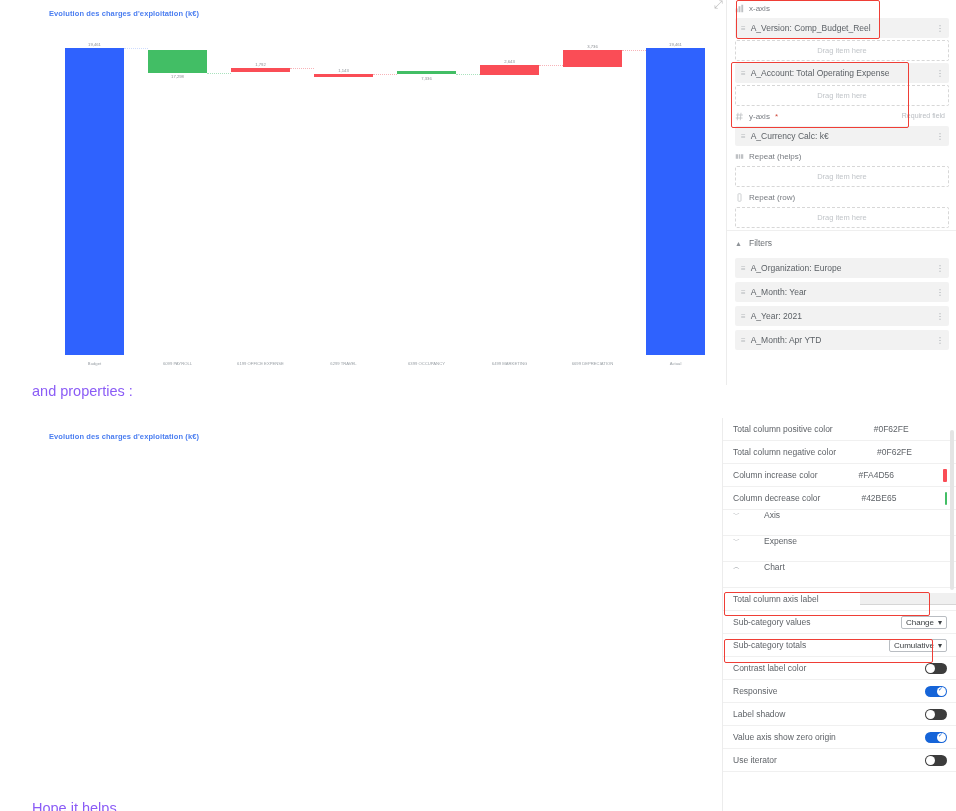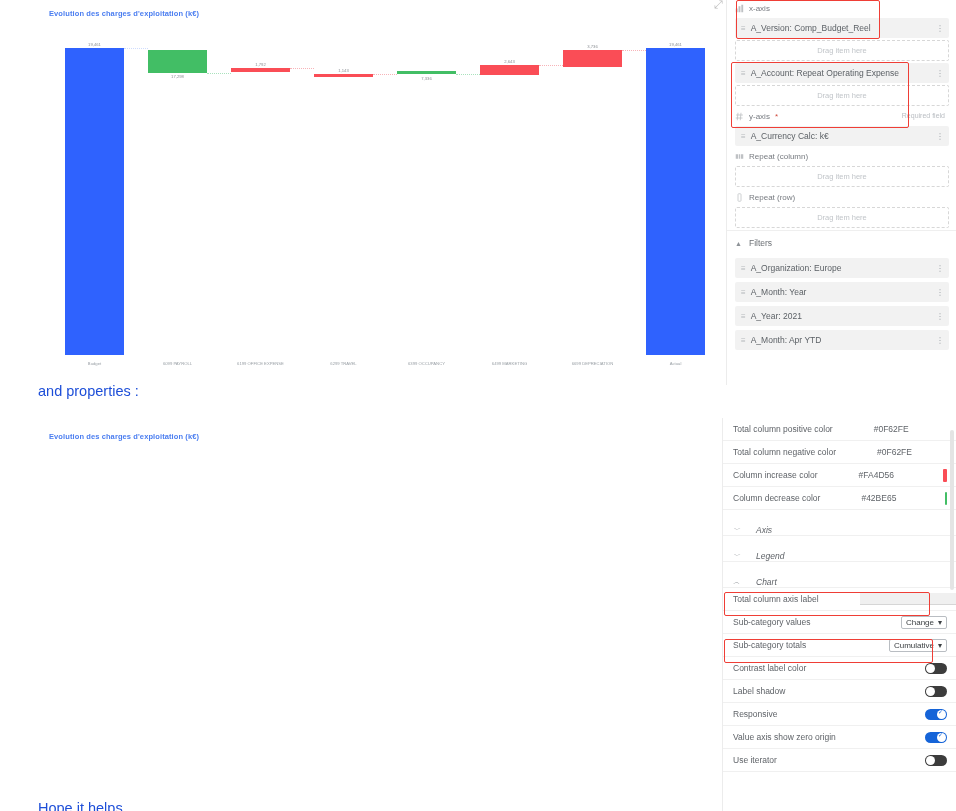--- a/index.html
+++ b/index.html
@@ -70,37 +70,37 @@
   }
   .prop-row{
     display:flex;align-items:center;height:22px;padding:0 10px;
     border-bottom:1px solid #f0f0f0;
     gap:41px;
   }
   .prop-row .lbl{flex:1;white-space:nowrap;}
   .prop-row .hex{color:#5f6368;margin-right:8px;font-size:8.5px;}
   .swatch{width:13px;height:13px;border-radius:1px;}
   .prop-section{
-    display:flex;align-items:flex-end;gap:16px;height:25px;padding:0 10px;
-    border-bottom:1px solid #f0f0f0;color:#5f6368;font-size:8.5px;font-style:italic;
+    display:flex;align-items:flex-start;gap:24px;height:25px;padding:0 10px;
+    border-bottom:1px solid #f0f0f0;color:#5f6368;font-size:8.5px;
   }
   .toggle{width:22px;height:11px;border-radius:6px;background:#3c3c3c;position:relative;flex:0 0 22px;}
   .toggle .knob{position:absolute;top:1px;left:1px;width:9px;height:9px;border-radius:50%;background:#fff;}
   .toggle.on{background:#1564d8;}
   .toggle.on .knob{left:12px;}
   .toggle.on .knob::after{content:"✓";position:absolute;left:1px;top:-2px;font-size:6px;color:#1564d8;}
   .txtinput{
     flex:0 0 136px;height:11px;background:#f0f0f0;border:none;border-bottom:1px solid #d6d6d6;
   }
   .select{
     border:1px solid #b9bdc2;border-radius:2px;background:#fff;
     font-size:8px;color:#3c4043;padding:1px 4px;display:flex;align-items:center;gap:4px;
   }
 
-  .body-text{position:absolute;color:#1d4ed8;margin-left:6px;}
+  .body-text{position:absolute;color:#8b5cf6;}
   .arrow-ico{position:absolute;color:#bbb;font-size:11px;}
   .scrollbar{position:absolute;background:#e4e4e4;border-radius:3px;}
 </style>
 </head>
 <body>
 
 <div class="chart-card" id="chart-top" style="left:0;top:0;width:726px;height:378px;">
   <div class="chart-title" style="position:absolute;left:38px;top:9px;font-size:7.5px;">Evolution des charges d'exploitation (k€)</div>
   <div class="plot" id="plot-top" style="left:0;top:0;width:726px;height:378px;">
       <div class="bar total" style="left: 54.45px; top: 48px; width: 58.1px; height: 307px;"></div>
@@ -149,21 +149,21 @@
         <span>x-axis</span>
       </div>
       <div class="field-row">
         <span class="grip">≡</span>
         <span>A_Version: Comp_Budget_Reel</span>
         <span class="kebab">⋮</span>
       </div>
       <div class="dropzone">Drag item here</div>
       <div class="field-row">
         <span class="grip">≡</span>
-        <span>A_Account: Repeat Operating Expense</span>
+        <span>A_Account: Total Operating Expense</span>
         <span class="kebab">⋮</span>
       </div>
       <div class="dropzone">Drag item here</div>
       <div class="grp-head">
         <span class="ico"><svg viewBox="0 0 12 12">
             <path d="M4 1 L3 11 M8 1 L7 11 M1.5 4 H10.5 M1 8 H10" stroke="#8a8f94" stroke-width="1.1" fill="none"></path>
           </svg></span>
         <span>y-axis</span>
         <span class="req">*</span>
         <span class="req-txt">Required field</span>
@@ -172,21 +172,21 @@
         <span class="grip">≡</span>
         <span>A_Currency Calc: k€</span>
         <span class="kebab">⋮</span>
       </div>
       <div class="grp-head">
         <span class="ico"><svg viewBox="0 0 12 12">
             <rect x="1" y="3" width="3" height="6" fill="#8a8f94"></rect>
             <rect x="5" y="3" width="2" height="6" fill="#8a8f94"></rect>
             <rect x="8" y="3" width="3" height="6" fill="#8a8f94"></rect>
           </svg></span>
-        <span>Repeat (column)</span>
+        <span>Repeat (helps)</span>
       </div>
       <div class="dropzone">Drag item here</div>
       <div class="grp-head">
         <span class="ico"><svg viewBox="0 0 12 12">
             <rect x="4" y="1" width="4" height="10" rx="1" fill="none" stroke="#8a8f94" stroke-width="1"></rect>
           </svg></span>
         <span>Repeat (row)</span>
       </div>
       <div class="dropzone">Drag item here</div>
     </div>
@@ -250,21 +250,21 @@
         <span class="swatch" style="background:#42BE65"></span>
       </div>
     </div>
   <div id="pp-sections">
       <div class="prop-section">
         <span class="chev">﹀</span>
         <span>Axis</span>
       </div>
       <div class="prop-section">
         <span class="chev">﹀</span>
-        <span>Legend</span>
+        <span>Expense</span>
       </div>
       <div class="prop-section">
         <span class="chev">︿</span>
         <span>Chart</span>
       </div>
       <div class="prop-row">
         <span class="lbl">Total column axis label</span>
         <span class="txtinput"></span>
       </div>
       <div class="prop-row">
@@ -281,28 +281,28 @@
           <span>▾</span>
         </span>
       </div>
       <div class="prop-row">
         <span class="lbl">Contrast label color</span>
         <span class="toggle ">
           <span class="knob"></span>
         </span>
       </div>
       <div class="prop-row">
+        <span class="lbl">Responsive</span>
+        <span class="toggle on">
+          <span class="knob"></span>
+        </span>
+      </div>
+      <div class="prop-row">
         <span class="lbl">Label shadow</span>
         <span class="toggle ">
-          <span class="knob"></span>
-        </span>
-      </div>
-      <div class="prop-row">
-        <span class="lbl">Responsive</span>
-        <span class="toggle on">
           <span class="knob"></span>
         </span>
       </div>
       <div class="prop-row">
         <span class="lbl">Value axis show zero origin</span>
         <span class="toggle on">
           <span class="knob"></span>
         </span>
       </div>
       <div class="prop-row">

